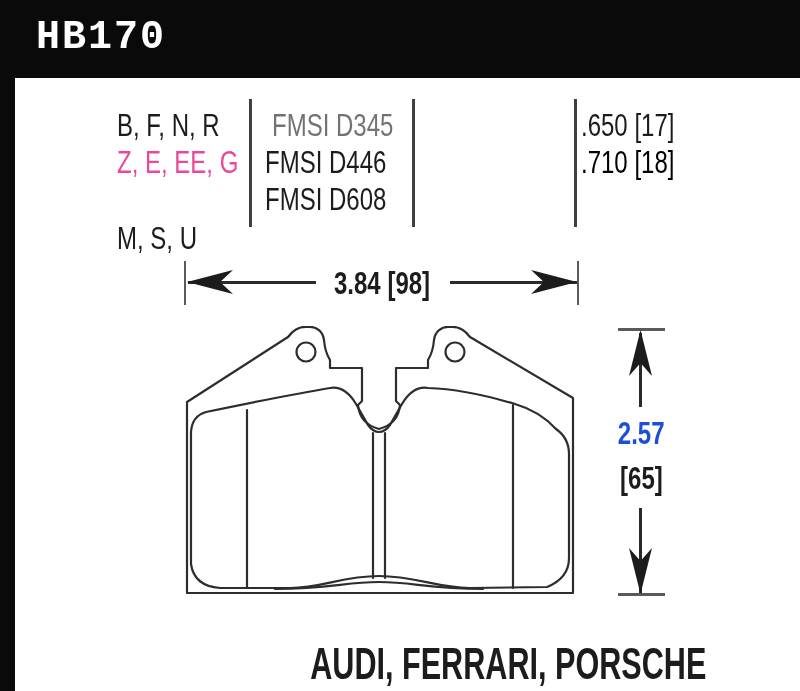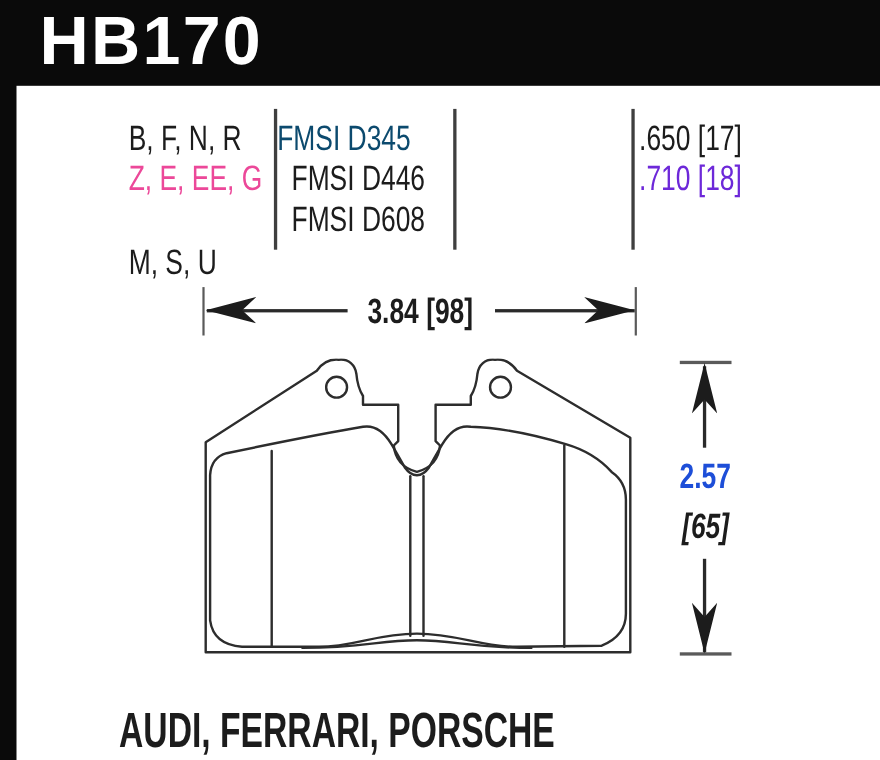--- a/index.html
+++ b/index.html
@@ -8,37 +8,37 @@
     background:#ffffff;
     font-family:"Liberation Sans","DejaVu Sans",sans-serif;
     -webkit-font-smoothing:antialiased;
   }
   .abs{position:absolute;}
   
   .top-bar{left:0;top:0;width:800px;height:78px;}
   .left-strip{left:0;top:0;width:15px;height:691px;}
   .part-number{
     position:absolute;left:36px;top:0;height:80px;line-height:76px;
-    font-size:62px;font-weight:bold;letter-spacing:2px;white-space:nowrap;
+    font-size:40px;font-weight:bold;letter-spacing:2px;white-space:nowrap;font-family:Liberation Mono, monospace;
   }
   
   .cond{display:inline-block;transform:scaleX(0.75);transform-origin:0 50%;white-space:nowrap;}
   .cond.ctr{transform-origin:50% 50%;}
   .cond.narrow{transform:scaleX(0.68);}
   
   .cell{position:absolute;font-size:32px;font-weight:normal;line-height:36px;white-space:nowrap;}
   .vline{position:absolute;top:99px;height:128px;width:2.5px;}
   
   .hline{position:absolute;height:3px;}
   .vseg{position:absolute;width:3px;}
   .ext{position:absolute;width:2px;height:44px;}
   .tick{position:absolute;height:2.5px;width:47px;}
   .arrow{position:absolute;}
   .dim-label{position:absolute;font-size:32px;font-weight:bold;line-height:36px;text-align:center;}
-  .apps{position:absolute;left:15px;right:0;top:643px;text-align:left;
+  .apps{position:absolute;left:15px;right:0;top:643px;text-align:right;
         font-size:45px;font-weight:bold;line-height:42px;white-space:nowrap;}
   svg{display:block;}
 </style>
 </head>
 <body>
 
 <div class="abs top-bar" style="background:#0a0a0a;">
   <span class="part-number" style="color:#ffffff;">HB170</span>
 </div>
 
@@ -48,30 +48,30 @@
 <div class="vline" style="left:412px;background:#3f3f3f;"></div>
 <div class="vline" style="left:574px;background:#3f3f3f;"></div>
 
 <div class="cell" style="left:117px;top:107px;color:#1c1c1c;">
   <span class="cond">B, F, N, R</span></div>
 <div class="cell" style="left:117px;top:144px;color:#ec4899;">
   <span class="cond">Z, E, EE, G</span></div>
 <div class="cell" style="left:117px;top:181px;color:#1c1c1c;margin-top:39px;">
   <span class="cond">M, S, U</span></div>
 
-<div class="cell" style="left:252px;top:107px;color:#0c4a6e;">
+<div class="cell" style="left:272px;top:107px;color:#737373;">
   <span class="cond">FMSI D345</span></div>
 <div class="cell" style="left:265px;top:144px;color:#1c1c1c;text-align:right;">
   <span class="cond">FMSI D446</span></div>
 <div class="cell" style="left:265px;top:181px;color:#1c1c1c;text-align:right;">
   <span class="cond">FMSI D608</span></div>
 
 <div class="cell" style="left:581px;top:107px;color:#1c1c1c;">
   <span class="cond">.650 [17]</span></div>
-<div class="cell" style="left:581px;top:144px;color:#6d28d9;">
+<div class="cell" style="left:581px;top:144px;color:#000000;">
   <span class="cond">.710 [18]</span></div>
 
 <div class="ext" style="left:184px;top:261px;background:#5a5a5a;"></div>
 <div class="ext" style="left:577px;top:261px;background:#5a5a5a;"></div>
 <div class="hline" style="left:188px;top:281px;width:128px;background:#2a2a2a;"></div>
 <div class="hline" style="left:450px;top:281px;width:127px;background:#2a2a2a;"></div>
 <div class="arrow" style="left:187px;top:270px;width:46px;height:24px;background:#1c1c1c;
             clip-path:polygon(0 50%,100% 0,72% 50%,100% 100%);"></div>
 <div class="arrow" style="left:531px;top:270px;width:46px;height:24px;background:#1c1c1c;
             clip-path:polygon(100% 50%,0 0,28% 50%,0 100%);"></div>
@@ -81,21 +81,21 @@
 <div class="tick" style="left:618px;top:328px;background:#5a5a5a;"></div>
 <div class="tick" style="left:618px;top:593px;background:#5a5a5a;"></div>
 <div class="vseg" style="left:639px;top:333px;height:74px;background:#2a2a2a;"></div>
 <div class="vseg" style="left:639px;top:508px;height:85px;background:#2a2a2a;"></div>
 <div class="arrow" style="left:629px;top:330px;width:23px;height:46px;background:#1c1c1c;
             clip-path:polygon(50% 0,100% 100%,50% 72%,0 100%);"></div>
 <div class="arrow" style="left:629px;top:548px;width:23px;height:46px;background:#1c1c1c;
             clip-path:polygon(50% 100%,100% 0,50% 28%,0 0);"></div>
 <div class="dim-label" style="left:581px;top:415px;width:120px;color:#1d4ed8;">
   <span class="cond ctr">2.57</span></div>
-<div class="dim-label" style="left:581px;top:460px;width:120px;color:#1c1c1c;font-style:italic;">
+<div class="dim-label" style="left:581px;top:460px;width:120px;color:#1c1c1c;">
   <span class="cond ctr">[65]</span></div>
 
 <div class="abs" style="left:180px;top:326px;width:400px;height:276px;">
   <svg width="400" height="276" viewBox="0 0 400 276">
     <g fill="none" stroke="#2d2d2d" stroke-width="2.2" stroke-linejoin="round" stroke-linecap="round">
 
       <path d="
         M 7 267 L 7 76 L 108 11
         C 113 4 119 0 128 1
         C 137 0 143 6 144 14

